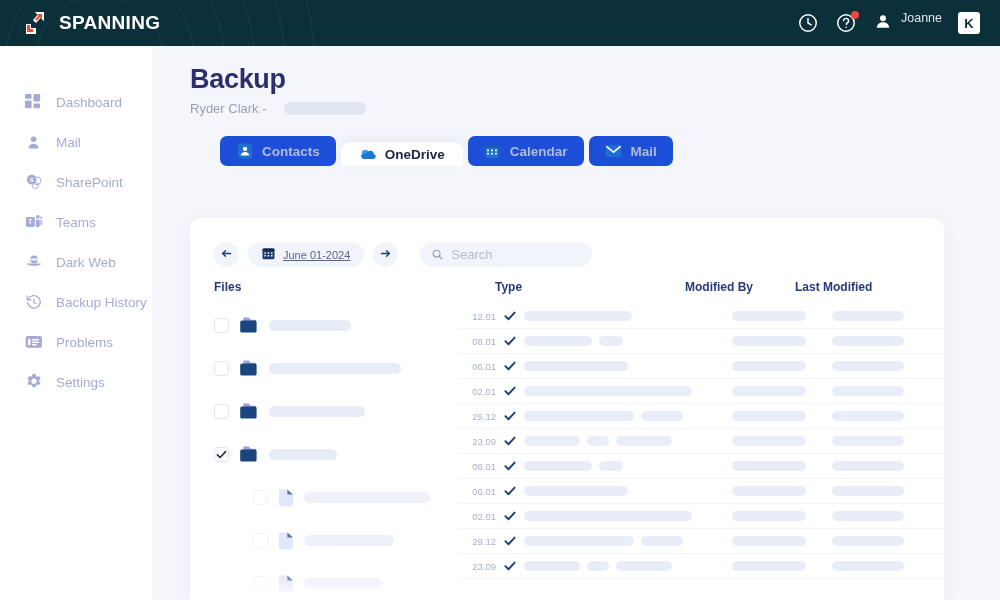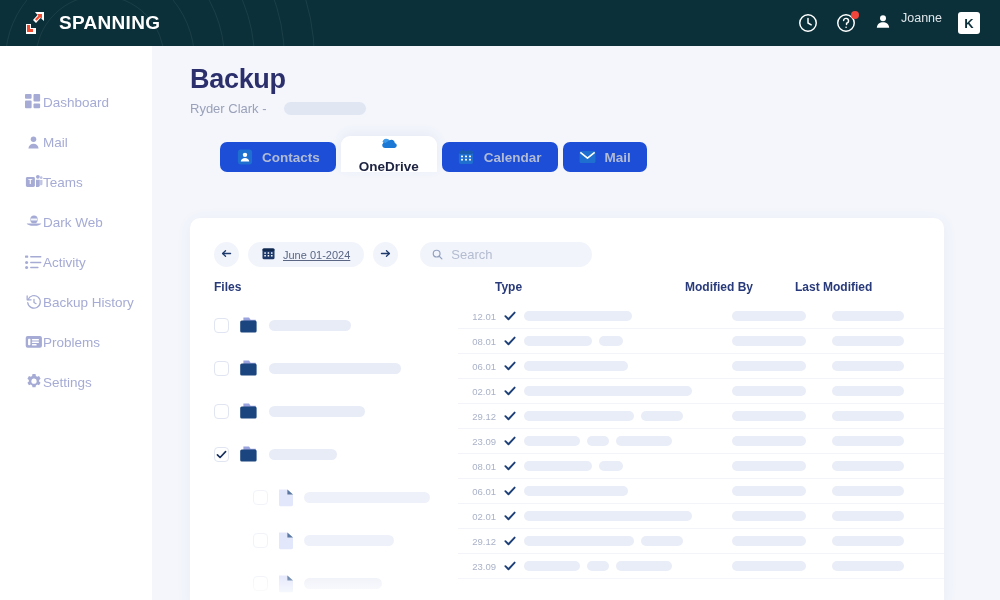--- a/index.html
+++ b/index.html
@@ -48,21 +48,21 @@
     display: flex; align-items: center; justify-content: center;
     color: #0b3039; font-size: 13px; font-weight: 700; cursor: pointer;
   }
 
   
   .sidebar {
     position: absolute; left: 0; top: 46px; width: 152px; height: 554px;
     background: #ffffff; padding-top: 36px;
   }
   .nav-item {
-    display: flex; align-items: center; 
+    display: flex; align-items: center; gap: 13px;
     padding: 0 0 0 24px; height: 40px; cursor: pointer;
   }
   .nav-icon { width: 19px; height: 19px; display:flex; align-items:center; justify-content:center; flex: 0 0 19px; }
   .nav-label { color: #a5abd4; font-size: 13.5px; white-space: nowrap; }
 
   
   .main { position: absolute; left: 152px; top: 46px; width: 848px; height: 554px; background: #f4f6fc; }
   .page-title { font-size: 27px; font-weight: 700; color: #2b2f6b; margin: 18px 0 0 38px; letter-spacing: -0.3px; }
   .subtitle-row { display: flex; align-items: center; gap: 17px; margin: 6px 0 0 38px; }
   .subtitle-text { font-size: 13px; color: #9aa1b9; }
@@ -71,24 +71,23 @@
 
   
   .tabs { display: flex; gap: 5px; margin: 20px 0 0 68px; align-items: flex-end; }
   .tab {
     display: flex; align-items: center; gap: 9px;
     height: 30px; padding: 0 16px; border-radius: 7px;
     background: #1d4ed8; cursor: pointer;
   }
   .tab-label { font-size: 13.5px; color: #b2bbd4; font-weight: 600; }
   .tab.active {
-    background: #ffffff; height: 36px; border-radius: 9px 9px 0 0;
+    background: #ffffff; height: 24px; border-radius: 9px 9px 0 0;
     box-shadow: 0 -3px 12px rgba(60,80,140,0.07);
     padding: 0 18px;
-    flex-direction: column;
   }
   .tab.active .tab-label { color: #1d2340; }
   .tab-ic { width: 17px; height: 17px; display:flex; align-items:center; justify-content:center; }
 
   
   .card {
     position: absolute; left: 38px; top: 172px; width: 754px; height: 390px;
     background: #ffffff; border-radius: 10px;
     box-shadow: 0 2px 16px rgba(60,80,140,0.06);
   }
@@ -226,20 +225,31 @@
     <div class="nav-item">
       <span class="nav-icon">
         <svg width="17" height="17" viewBox="0 0 24 24" fill="#a5abd4">
           <circle cx="12" cy="7.4" r="3.9"></circle>
             <path d="M4.8 20.5c.3-4.2 3.5-6.6 7.2-6.6s6.9 2.4 7.2 6.6z"></path>
         </svg>
       </span>
       <span class="nav-label">Mail</span>
     </div>
 
+    <div class="nav-item">
+      <span class="nav-icon">
+        <svg width="18" height="18" viewBox="0 0 20 20" fill="none">
+          <circle cx="7.4" cy="7.4" r="5.4" fill="#a5abd4"></circle>
+          <circle cx="13.2" cy="8.6" r="4.4" fill="none" stroke="#a5abd4" stroke-width="1.1"></circle>
+          <circle cx="11.6" cy="14" r="3.4" fill="none" stroke="#a5abd4" stroke-width="1.1"></circle>
+          <text x="7.4" y="10.4" font-size="6.6" font-weight="700" fill="#ffffff" text-anchor="middle" font-family="Liberation Sans, sans-serif">S</text>
+        </svg>
+      </span>
+      <span class="nav-label">SharePoint</span>
+    </div>
 
     <div class="nav-item">
       <span class="nav-icon">
         <svg width="18" height="18" viewBox="0 0 20 20">
           <rect x="1" y="4.5" width="10" height="11" rx="1.6" fill="#a5abd4"></rect>
           <text x="6" y="12.4" font-size="7.4" font-weight="700" fill="#ffffff" text-anchor="middle" font-family="Liberation Sans, sans-serif">T</text>
           <circle cx="14.3" cy="4.2" r="2.1" fill="#a5abd4"></circle>
           <path d="M12.2 7.4h4.2v6.1a2.1 2.1 0 0 1-2.1 2.1h-2.1z" fill="#a5abd4"></path>
           <circle cx="18" cy="5.2" r="1.5" fill="#bfc4e3"></circle>
           <path d="M16.8 7.8h2.6v4.4a1.4 1.4 0 0 1-1.4 1.4h-1.2z" fill="#bfc4e3"></path>
@@ -252,33 +262,20 @@
       <span class="nav-icon">
         <svg width="18" height="18" viewBox="0 0 20 20" fill="#a5abd4">
           <ellipse cx="10" cy="7.2" rx="4.1" ry="4.3"></ellipse>
           <path d="M2 11.6h16c0 1.3-3.6 2.6-8 2.6s-8-1.3-8-2.6z"></path>
           <rect x="6.3" y="6" width="7.4" height="2.2" rx="1" fill="#f4f6fc"></rect>
         </svg>
       </span>
       <span class="nav-label">Dark Web</span>
     </div>
 
-    <div class="nav-item">
-      <span class="nav-icon">
-        <svg width="17" height="17" viewBox="0 0 18 18" fill="#a5abd4">
-          <rect x="0" y="1.5" width="3.4" height="2.6" rx="0.7"></rect>
-            <rect x="5.4" y="2.2" width="12" height="1.5" rx="0.7"></rect>
-          <circle cx="1.7" cy="9" r="1.6"></circle>
-            <rect x="5.4" y="8.2" width="12" height="1.5" rx="0.7"></rect>
-          <circle cx="1.7" cy="14.4" r="1.6"></circle>
-            <rect x="5.4" y="13.6" width="9" height="1.5" rx="0.7"></rect>
-        </svg>
-      </span>
-      <span class="nav-label">Activity</span>
-    </div>
 
     <div class="nav-item">
       <span class="nav-icon">
         <svg width="18" height="18" viewBox="0 0 20 20" fill="none" stroke="#a5abd4" stroke-width="1.4">
           <path d="M3.4 7.4A7 7 0 1 1 3 10.6" stroke-linecap="round"></path>
           <path d="M2.4 3.2v4.4h4.4" stroke-linecap="round" stroke-linejoin="round"></path>
           <path d="M10 7.2v3.3l2.3 1.4" stroke-linecap="round"></path>
         </svg>
       </span>
       <span class="nav-label">Backup History</span>

